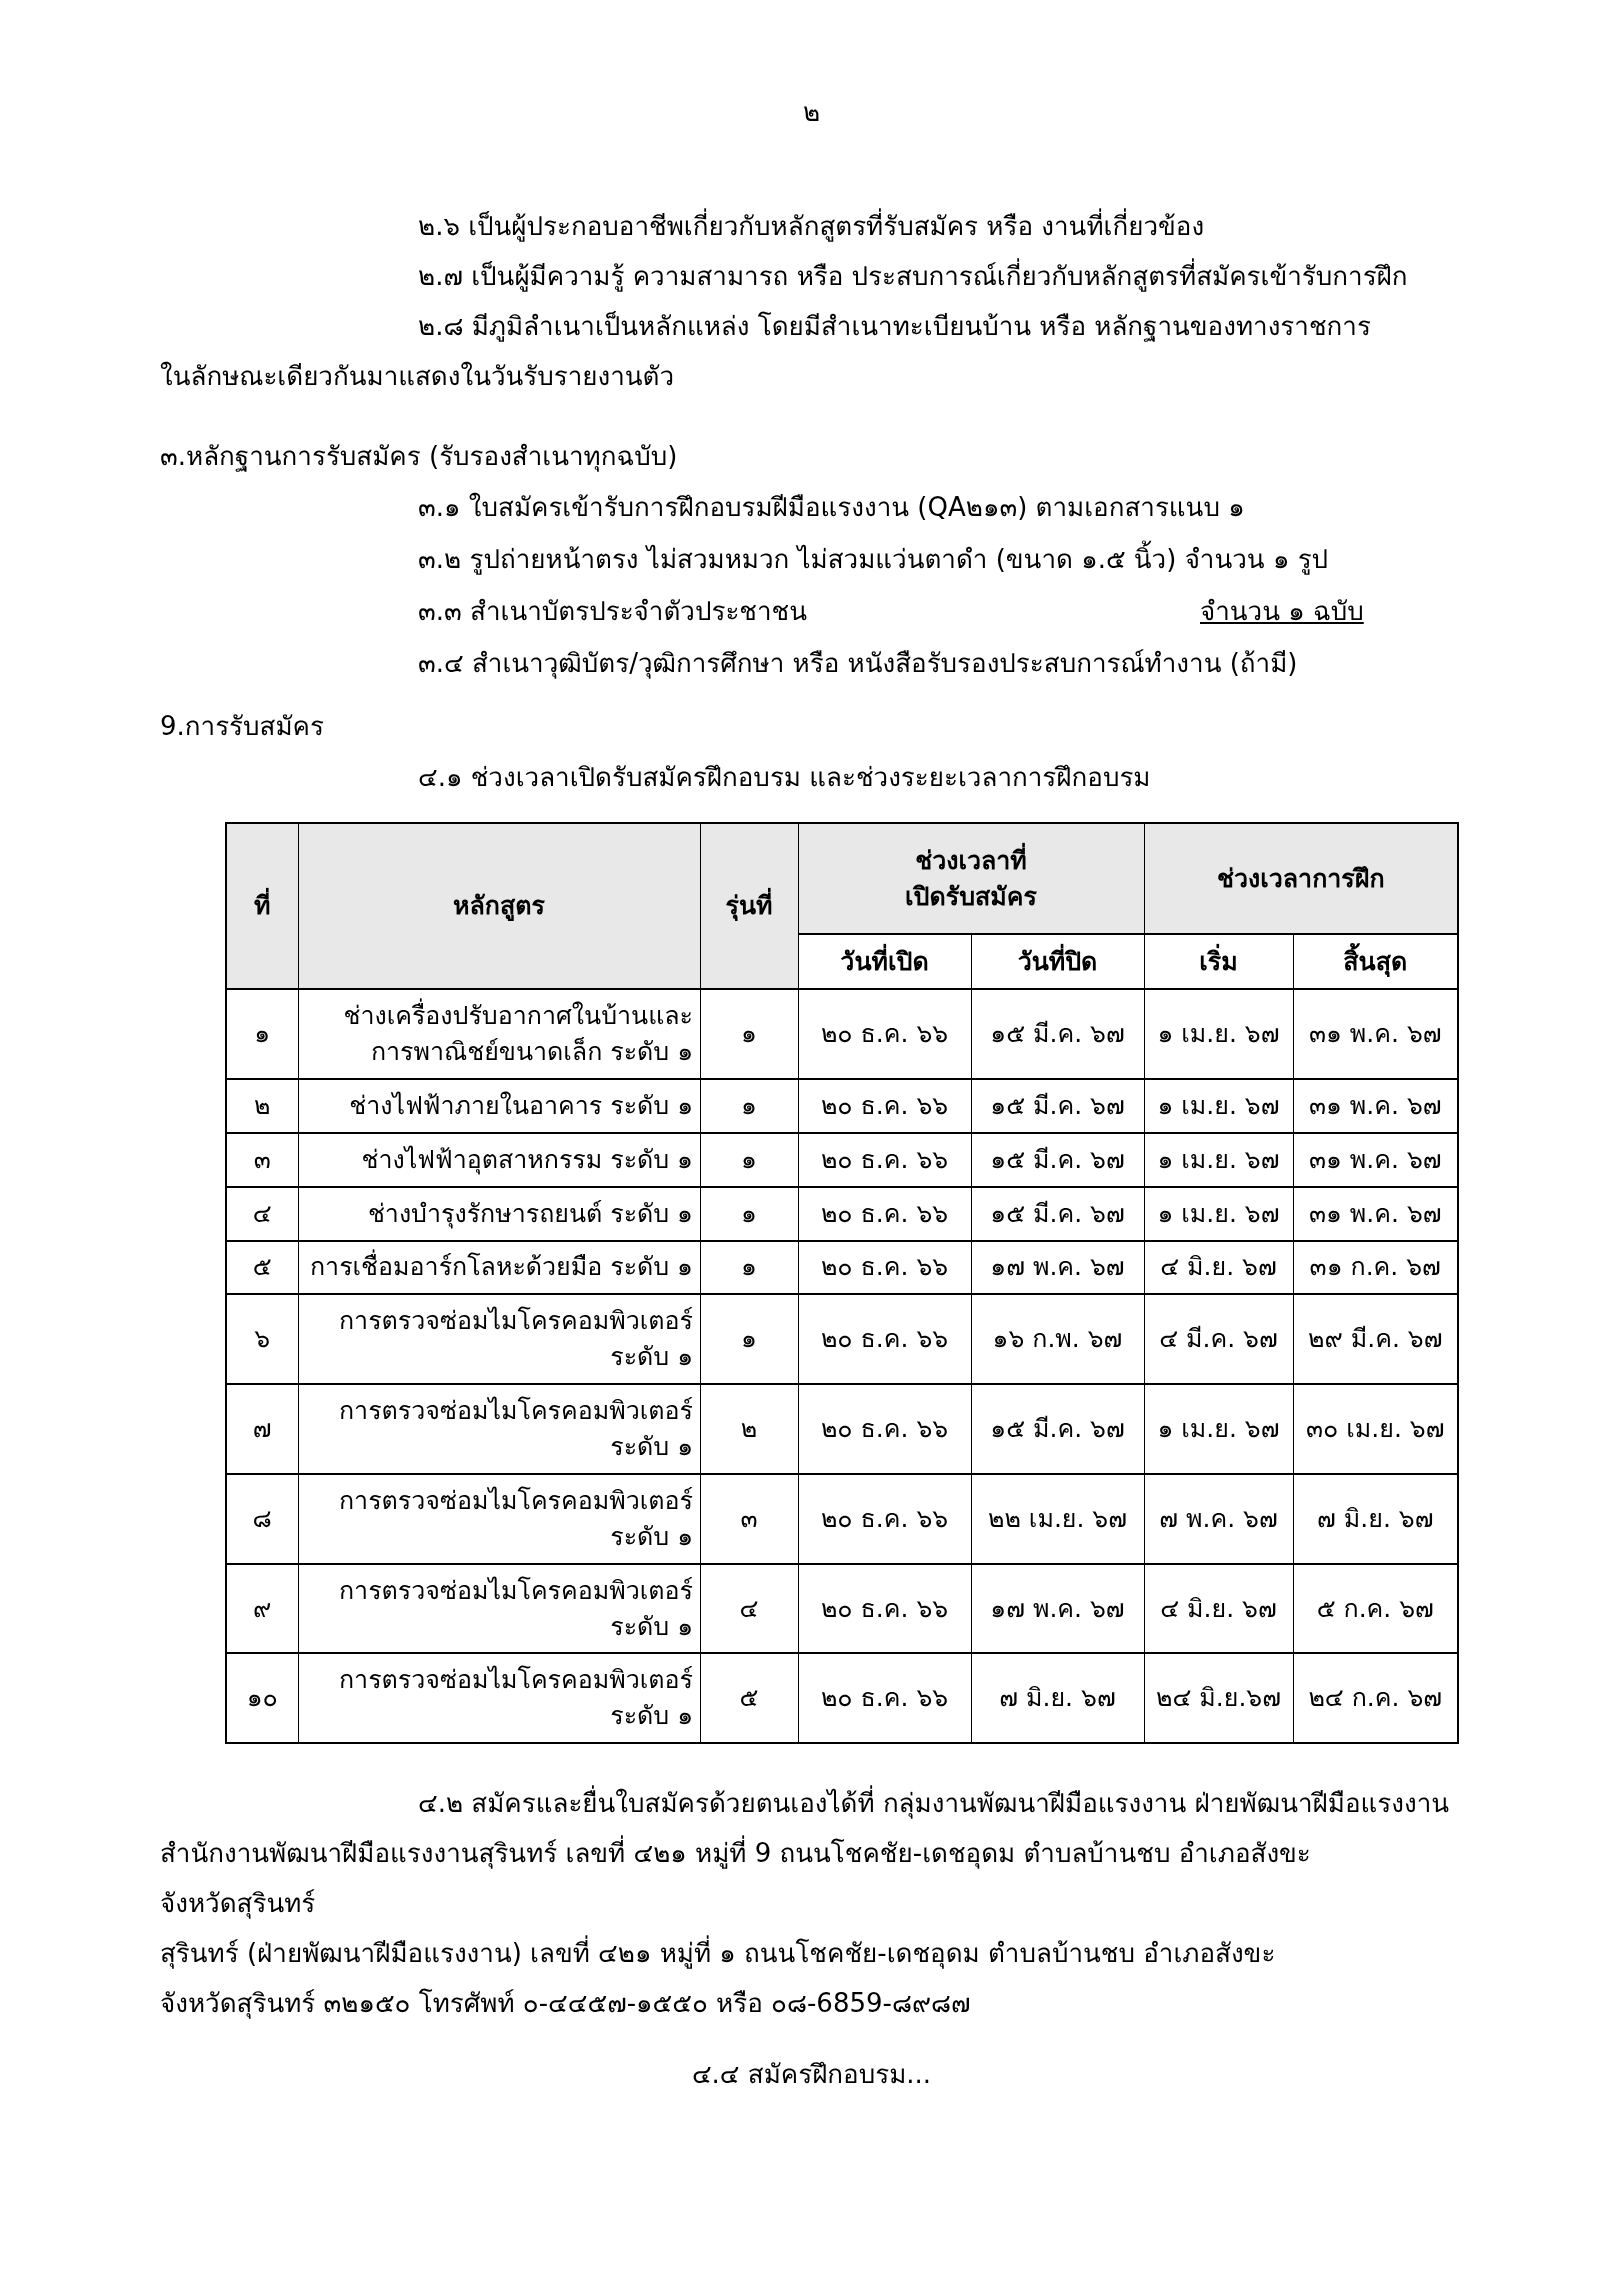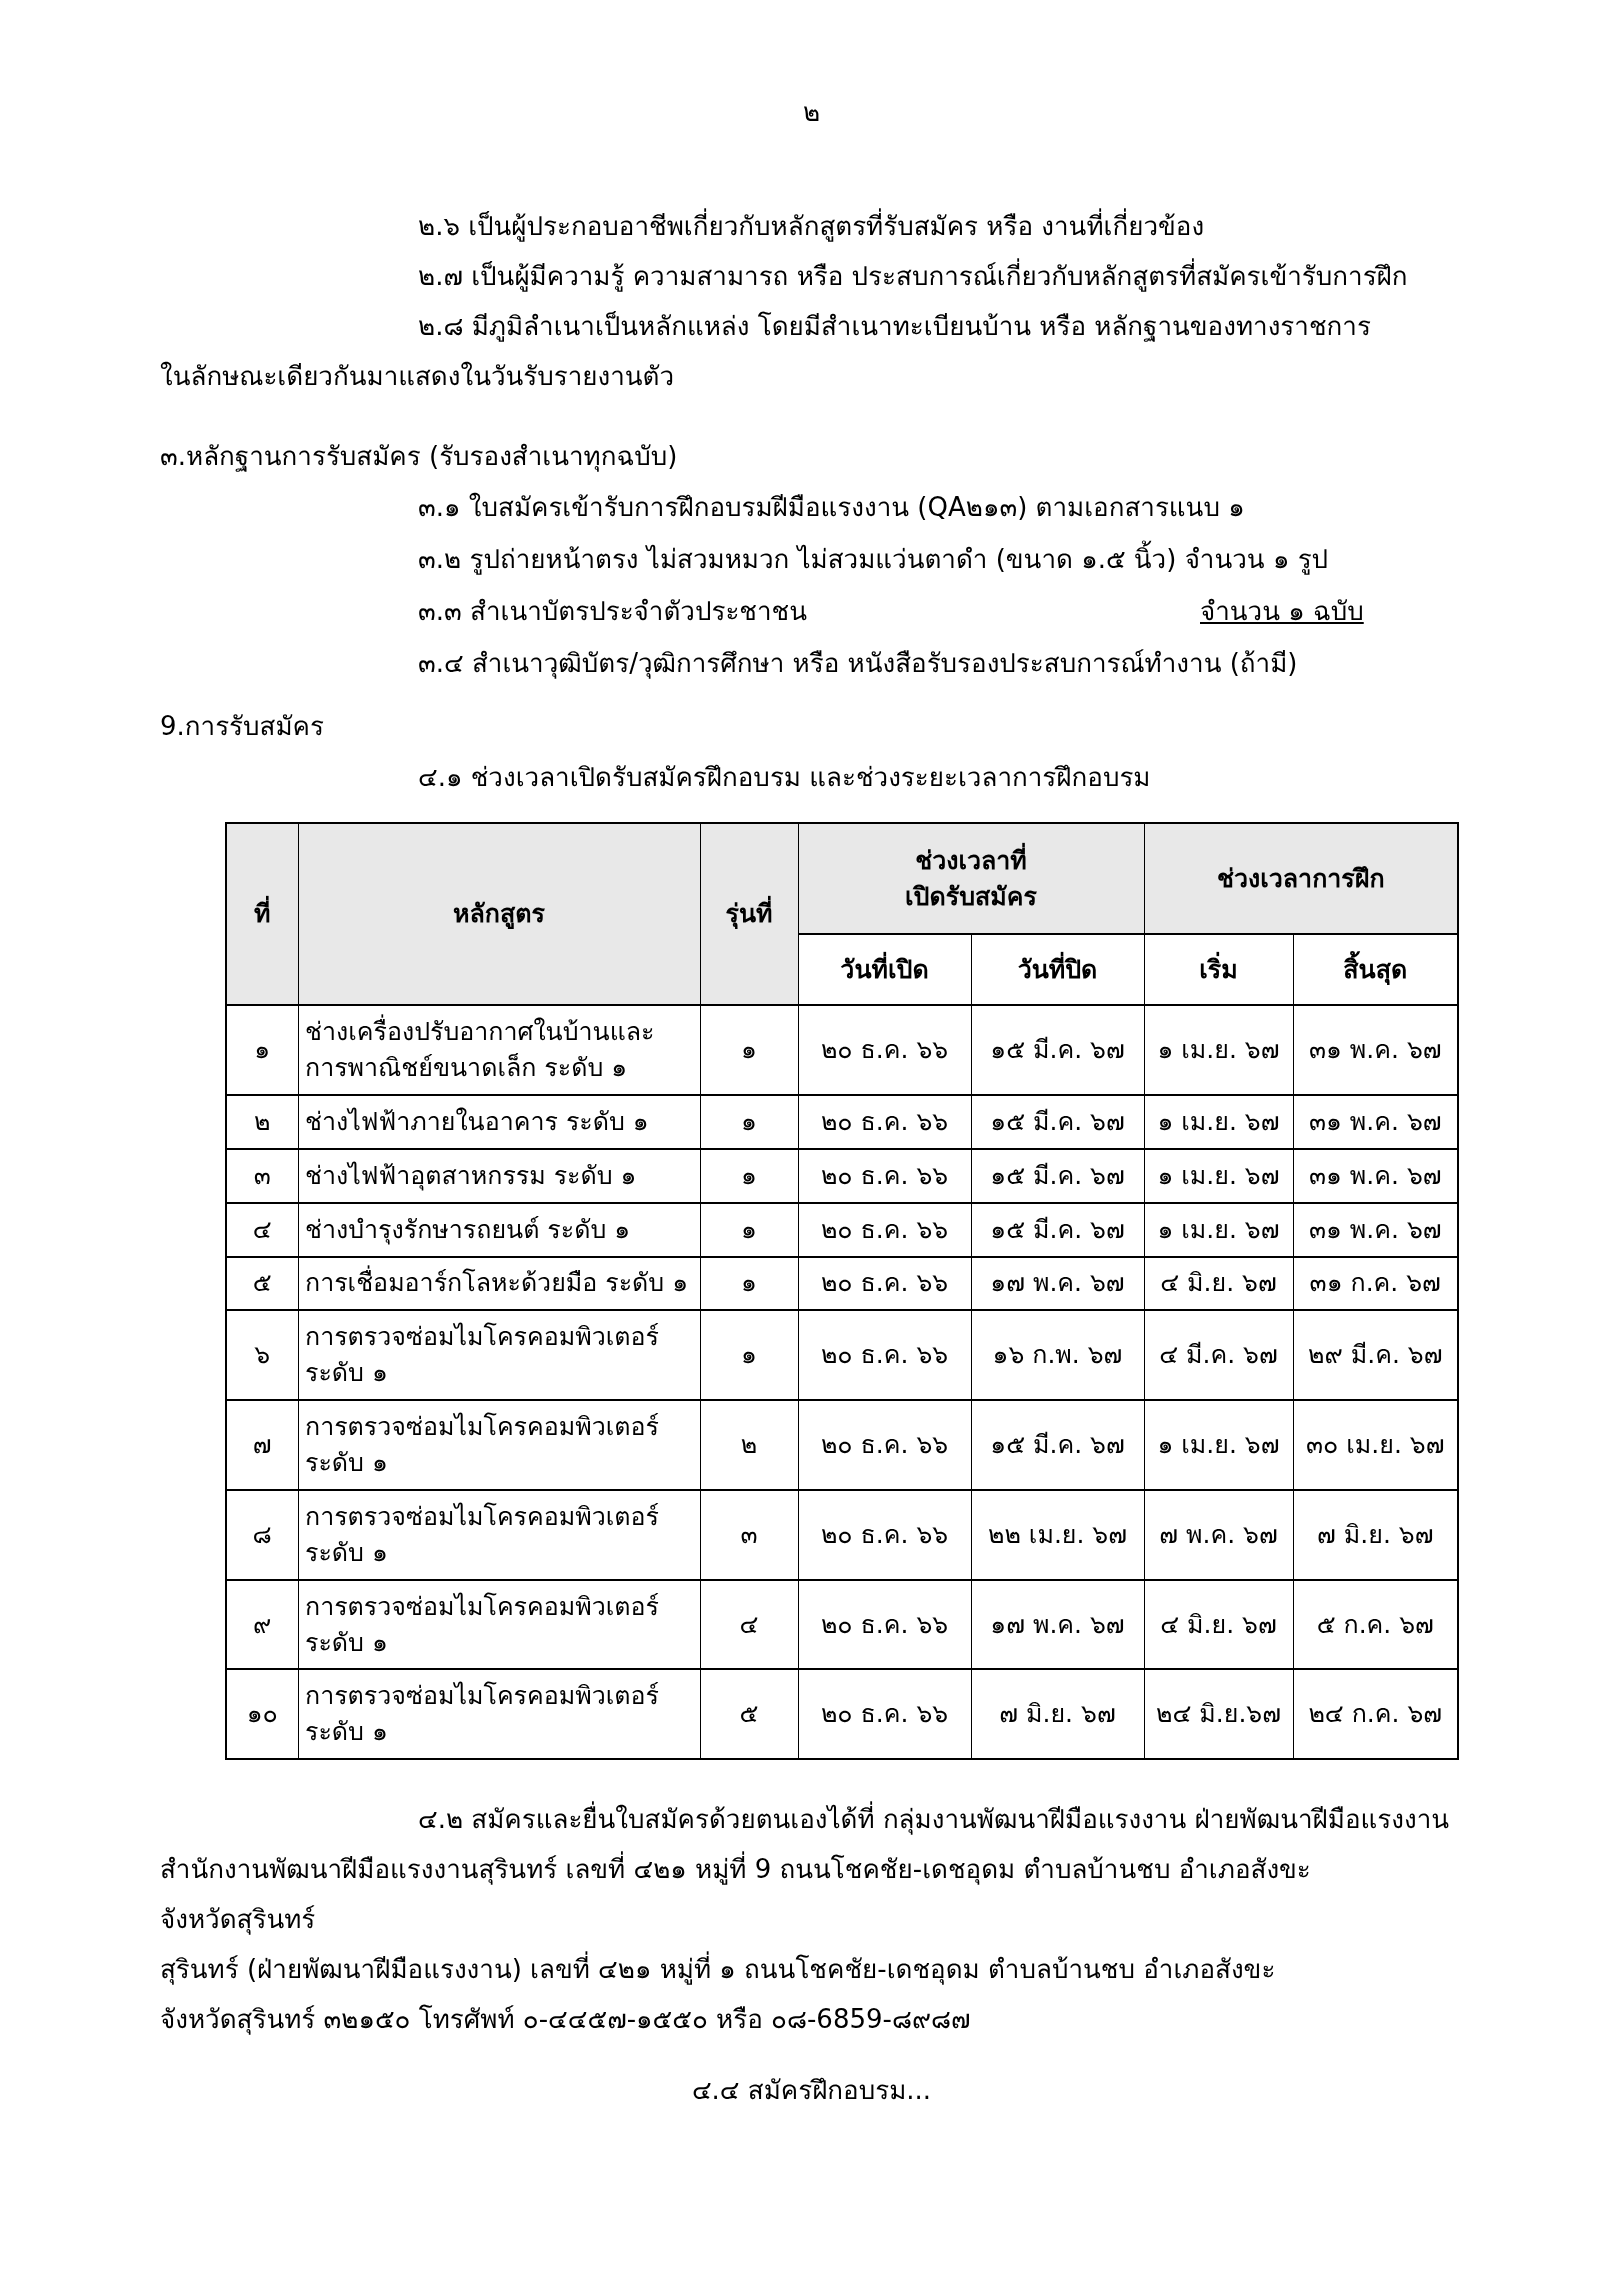--- a/index.html
+++ b/index.html
@@ -66,25 +66,25 @@
   table.course-table { border: 2.6px solid #000; }
   th.group-head, th.col-head {
     background: #e8e8e8;
     font-weight: bold;
     text-align: center;
   }
   th.sub-head {
     background: #ffffff;
     font-weight: bold;
     text-align: center;
-    height: 71px;
+    height: 55px;
   }
   tr.head-row-1 { height: 111px; }
   td.c-center { text-align: center; }
-  td.c-left { text-align: left; padding-left: 11.8px; }
+  td.c-left { text-align: right; padding-left: 11.8px; }
   .after-table { margin-top: 34px; }
   .gap-para { margin-top: 7.9px; }
   .footer-line {
     margin-top: 21px;
     text-align: center;
     line-height: 50px;
     white-space: nowrap;
   }
 </style>
 </head>

